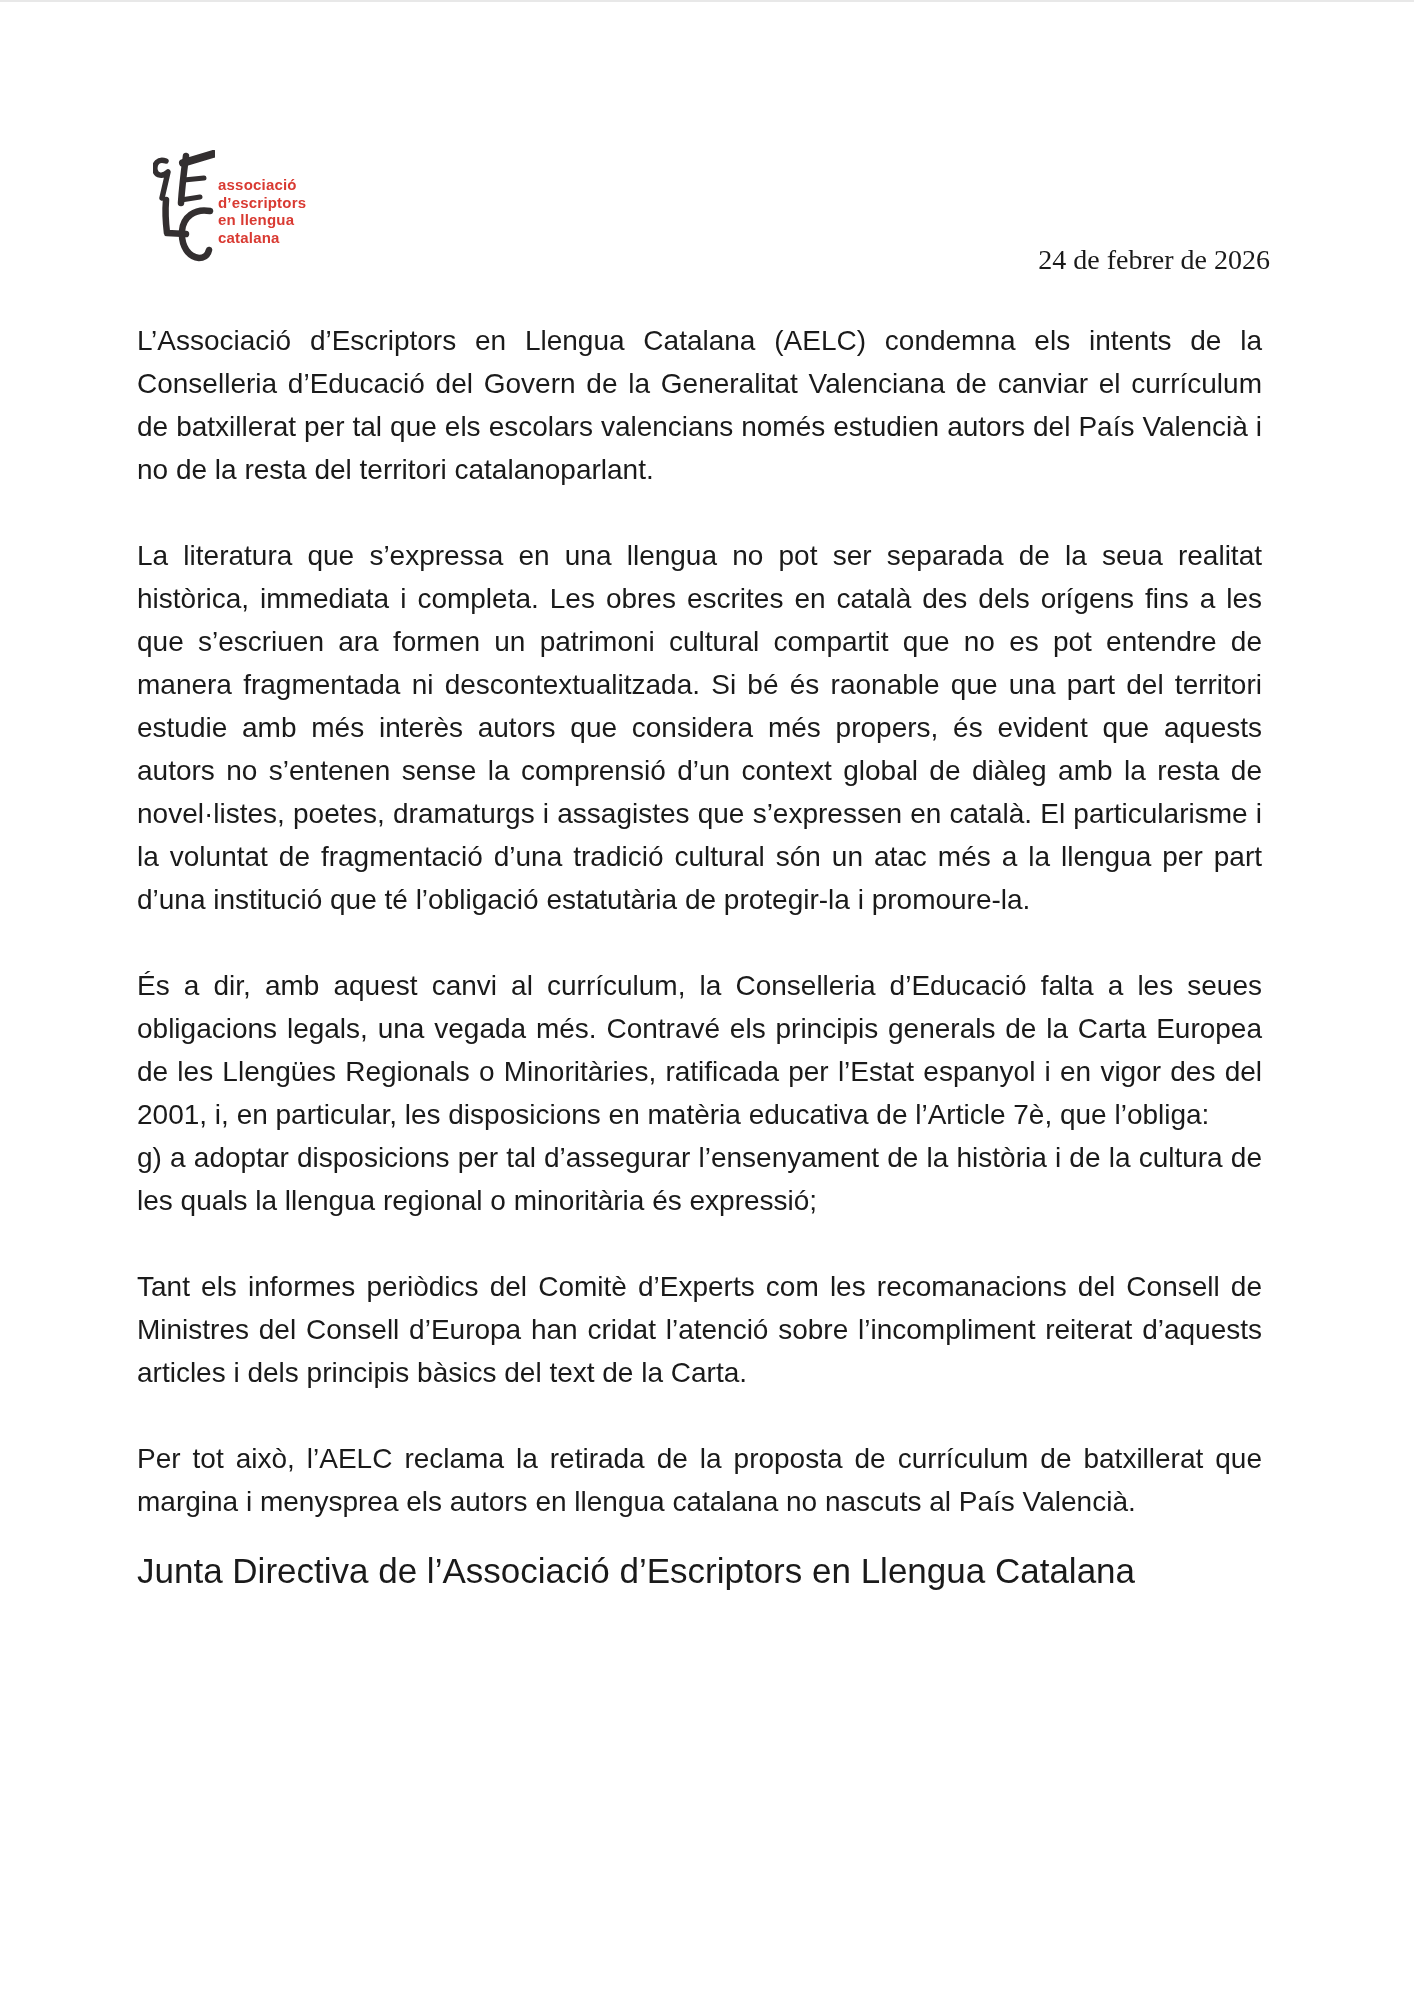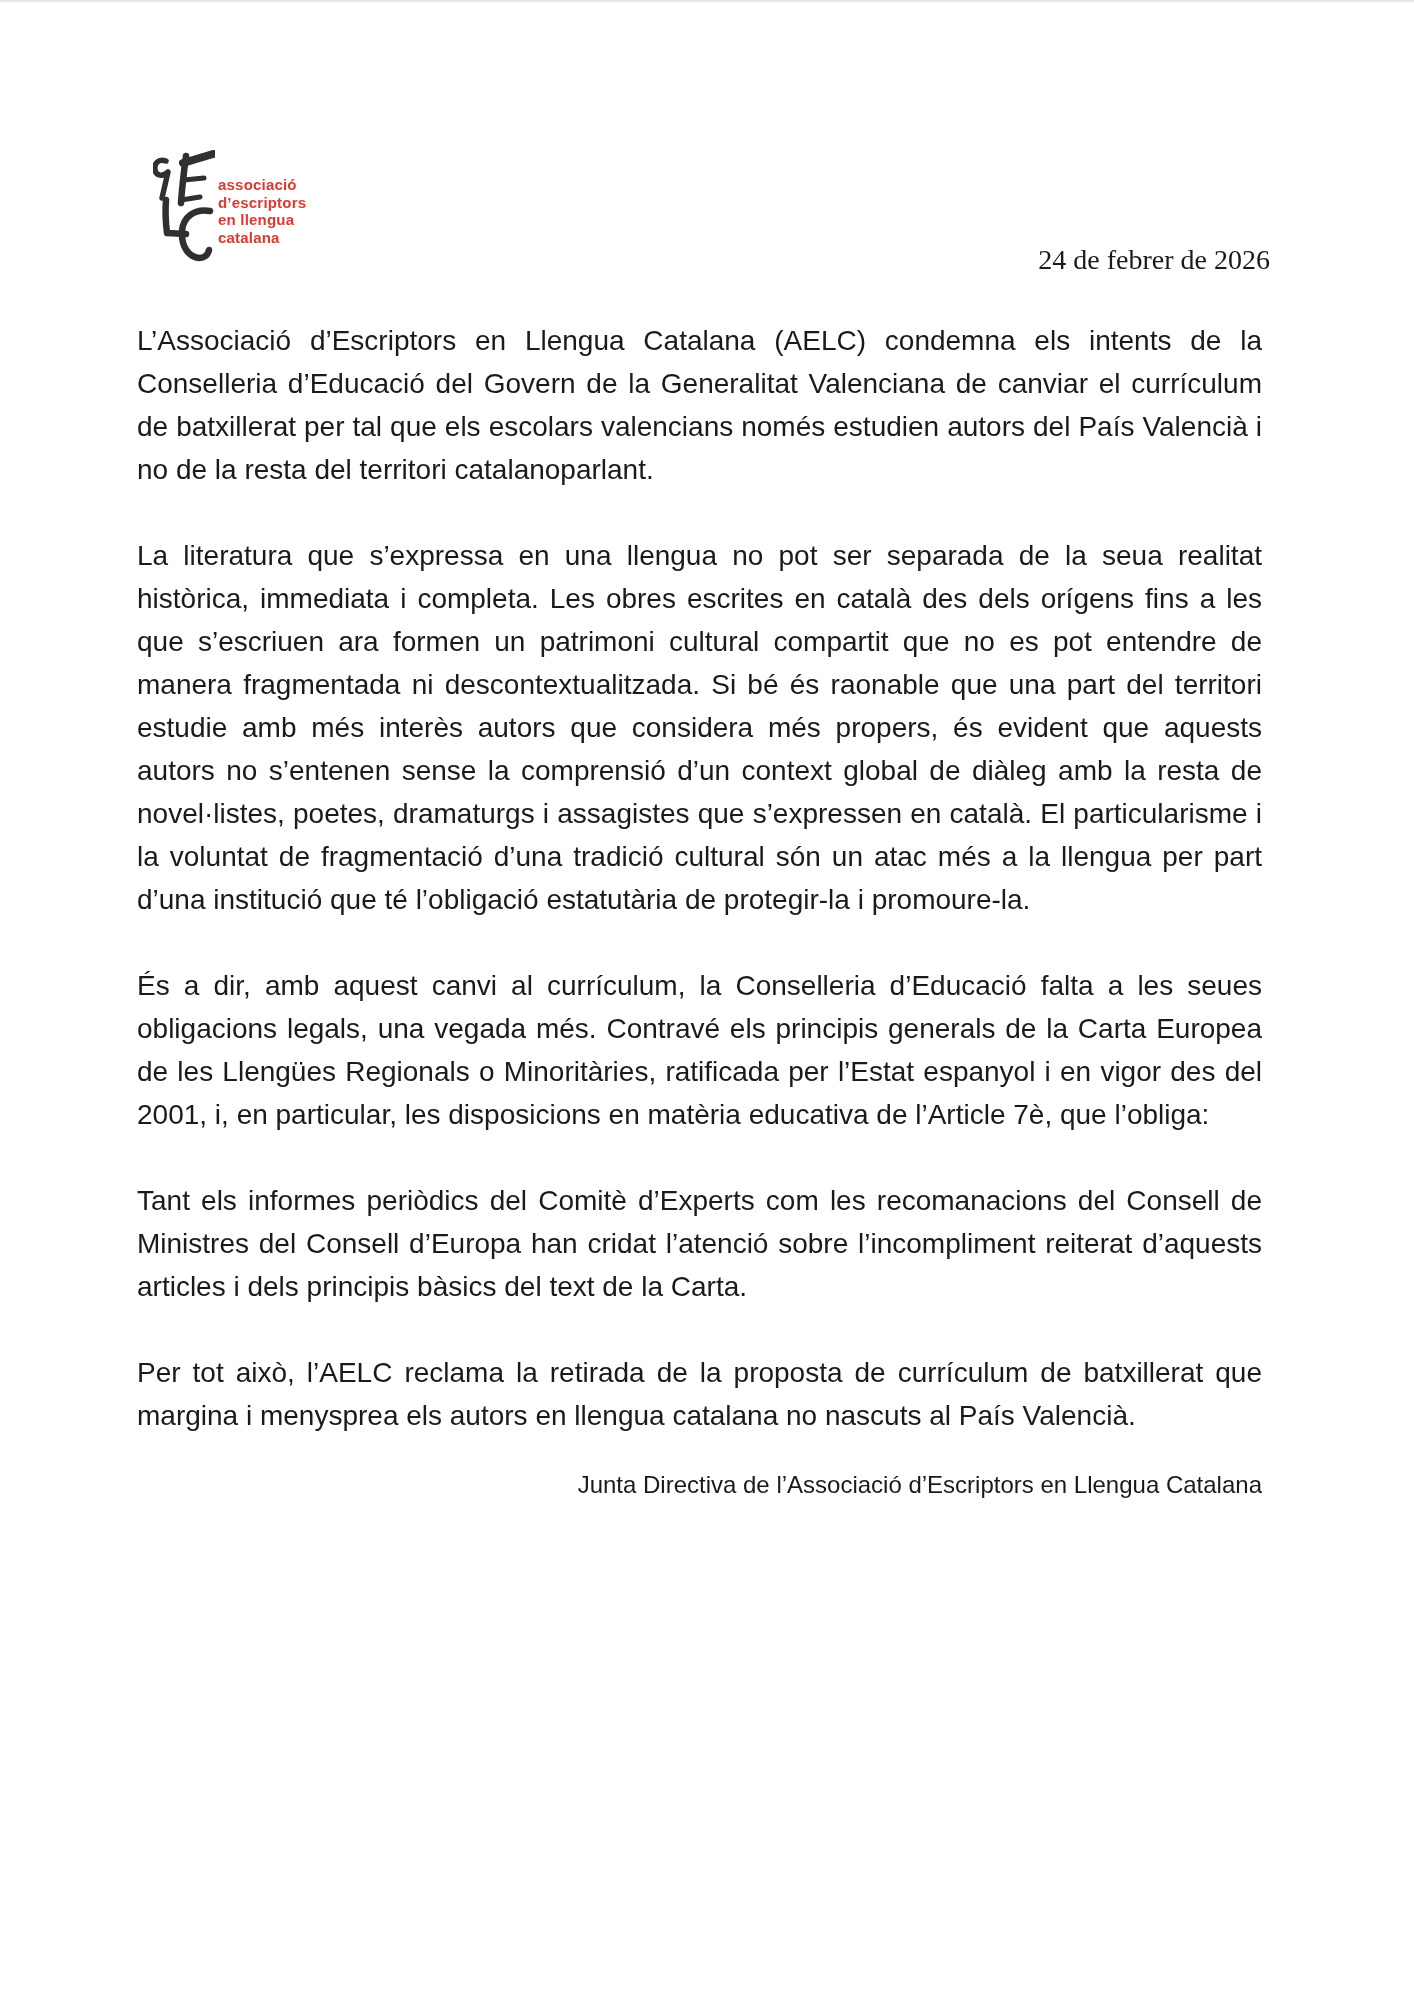--- a/index.html
+++ b/index.html
@@ -57,23 +57,22 @@
     right: 152px;
   }
   .para {
     font-size: 28px;
     line-height: 43px;
     text-align: justify;
     margin: 0;
   }
   .para.gap-before { margin-top: 43px; }
   .signature {
-    font-size: 24px;
+    font-size: 35px;
     line-height: 43px;
-    text-align: right;
     margin-top: 26px;
     white-space: nowrap;
   }
 </style>
 </head>
 <body>
 
 <div class="page">
 
   <svg class="logo-mark" viewBox="0 0 62 110" aria-hidden="true">
@@ -100,19 +99,20 @@
     <div>catalana</div>
   </div>
 
   <div class="date-line">24 de febrer de 2026</div>
 
   <div class="letter-body">
     <div id="paragraphs">
         <div class="para">L’Associació d’Escriptors en Llengua Catalana (AELC) condemna els intents de la Conselleria d’Educació del Govern de la Generalitat Valenciana de canviar el currículum de batxillerat per tal que els escolars valencians només estudien autors del País Valencià i no de la resta del territori catalanoparlant.</div>
         <div class="para gap-before">La literatura que s’expressa en una llengua no pot ser separada de la seua realitat històrica, immediata i completa. Les obres escrites en català des dels orígens fins a les que s’escriuen ara formen un patrimoni cultural compartit que no es pot entendre de manera fragmentada ni descontextualitzada. Si bé és raonable que una part del territori estudie amb més interès autors que considera més propers, és evident que aquests autors no s’entenen sense la comprensió d’un context global de diàleg amb la resta de novel·listes, poetes, dramaturgs i assagistes que s’expressen en català. El particularisme i la voluntat de fragmentació d’una tradició cultural són un atac més a la llengua per part d’una institució que té l’obligació estatutària de protegir-la i promoure-la.</div>
         <div class="para gap-before">És a dir, amb aquest canvi al currículum, la Conselleria d’Educació falta a les seues obligacions legals, una vegada més. Contravé els principis generals de la Carta Europea de les Llengües Regionals o Minoritàries, ratificada per l’Estat espanyol i en vigor des del 2001, i, en particular, les disposicions en matèria educativa de l’Article 7è, que l’obliga:</div>
+        <div class="para">g) a adoptar disposicions per tal d’assegurar l’ensenyament de la història i de la cultura de les quals la llengua regional o minoritària és expressió;</div>
         <div class="para gap-before">Tant els informes periòdics del Comitè d’Experts com les recomanacions del Consell de Ministres del Consell d’Europa han cridat l’atenció sobre l’incompliment reiterat d’aquests articles i dels principis bàsics del text de la Carta.</div>
         <div class="para gap-before">Per tot això, l’AELC reclama la retirada de la proposta de currículum de batxillerat que margina i menysprea els autors en llengua catalana no nascuts al País Valencià.</div>
       </div>
     <div class="signature">Junta Directiva de l’Associació d’Escriptors en Llengua Catalana</div>
   </div>
 
 </div>
 
 </body></html>

